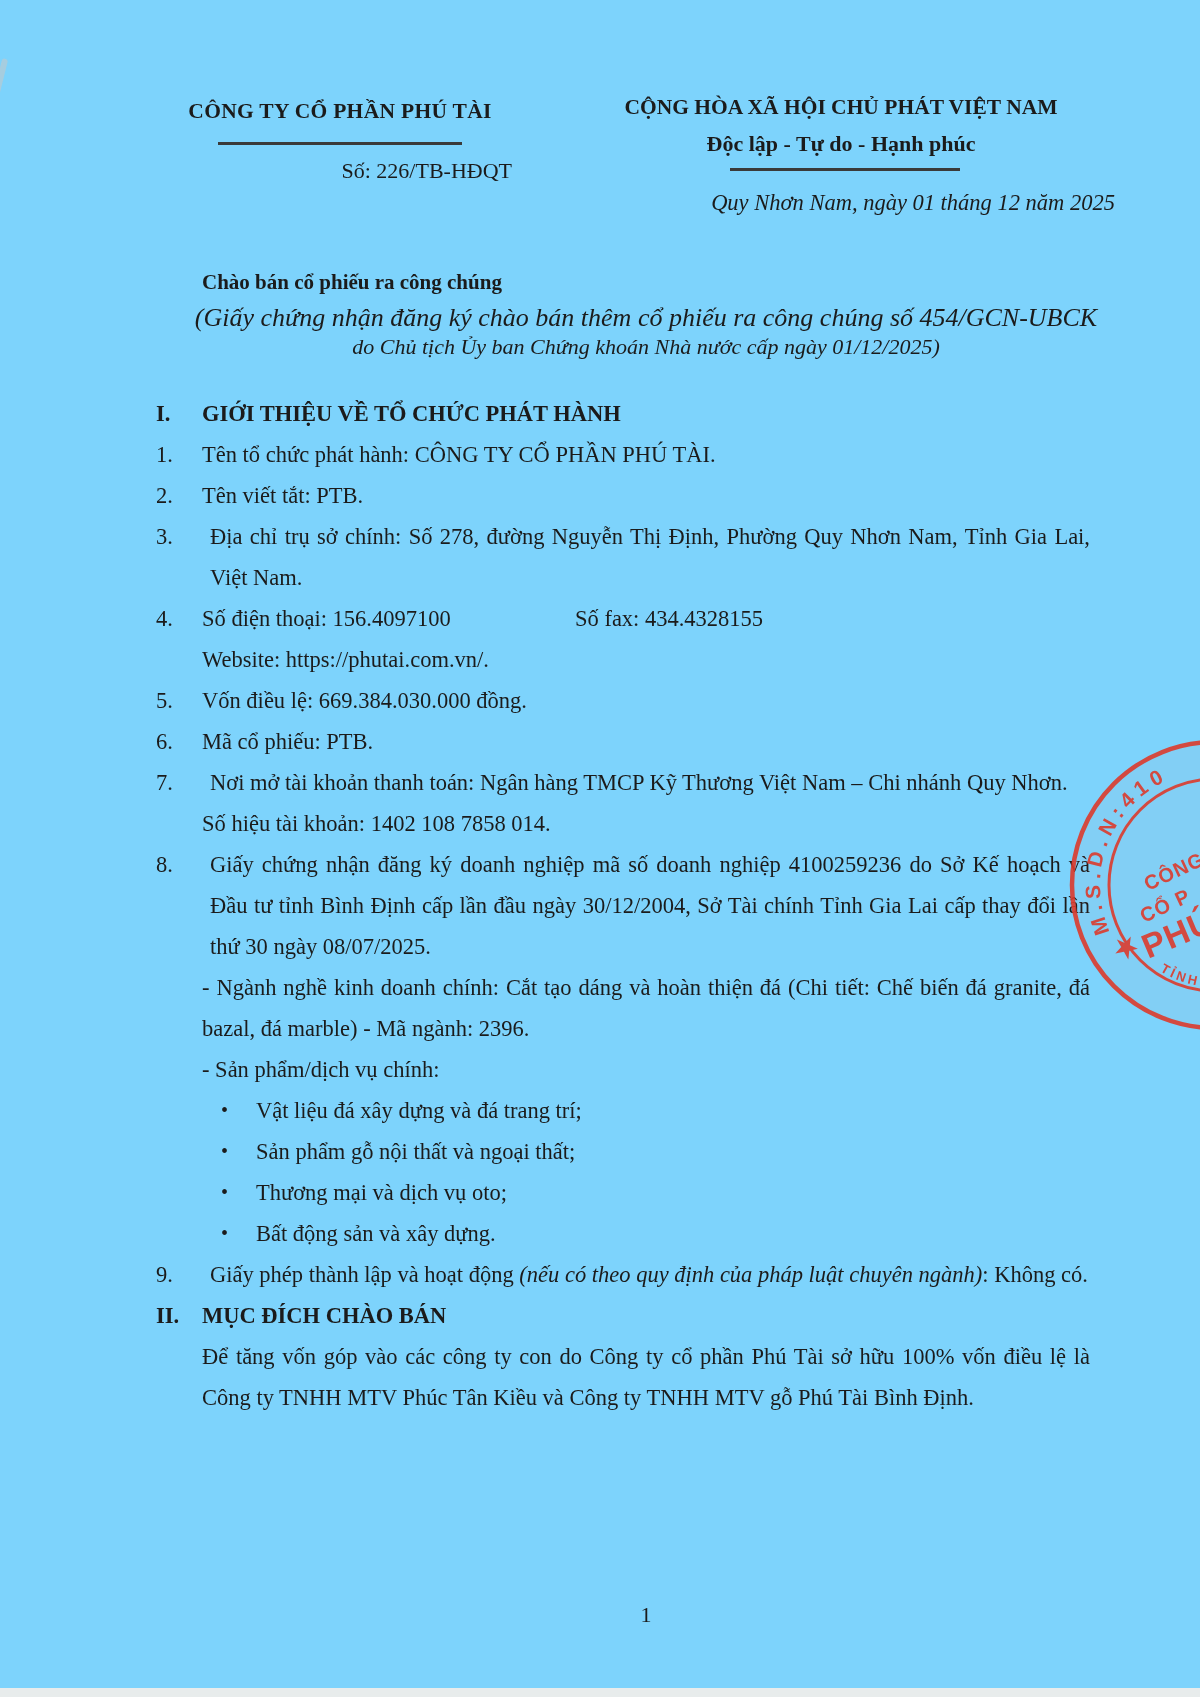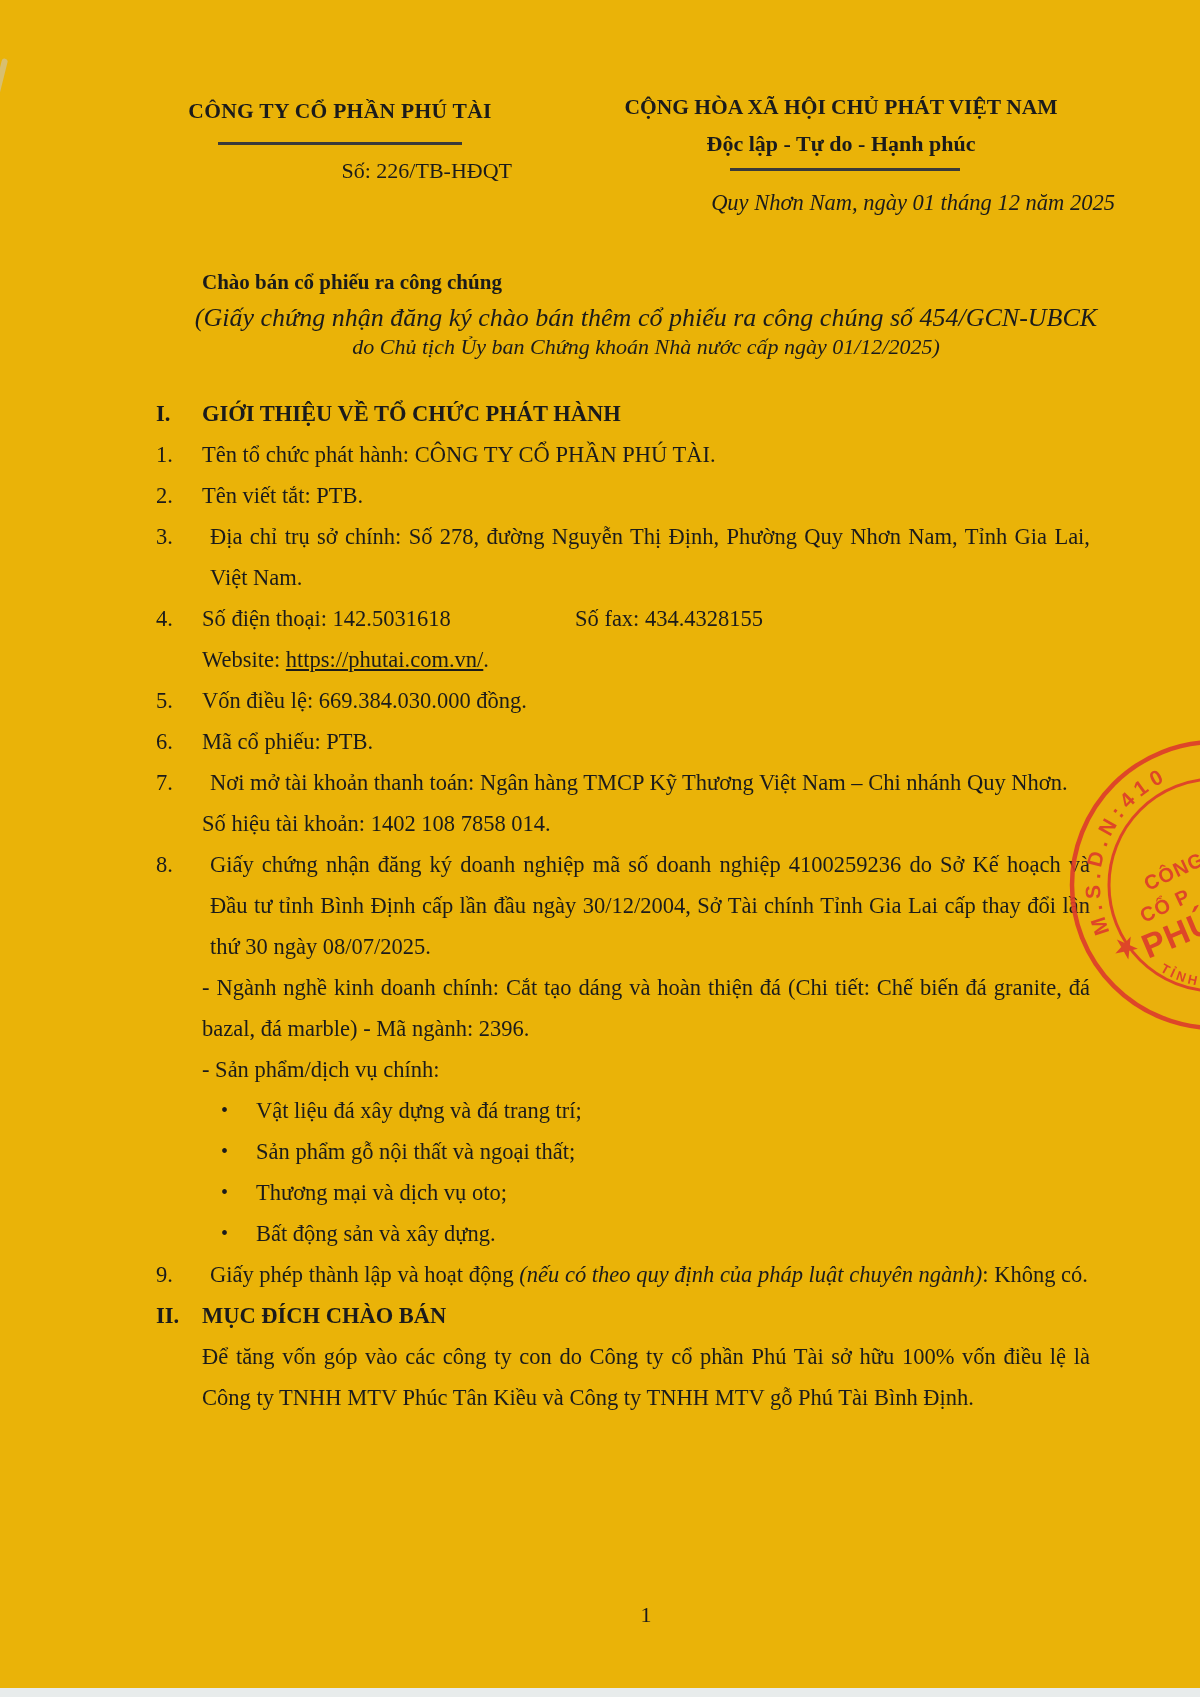--- a/index.html
+++ b/index.html
@@ -1,18 +1,18 @@
 <!DOCTYPE html>
 <html><head>
 <meta charset="utf-8">
 <style>
   html,body { margin:0; padding:0; background:#ffffff; }
   .page {
     position:relative; width:1200px; height:1697px; overflow:hidden;
-    background:#eab308; color:#1b1b1b;
+    background:#7dd3fc; color:#1b1b1b;
     font-family:"Liberation Serif","DejaVu Serif",serif;
     font-size:22.5px;
   }
   
   .org-name   { position:absolute; left:168px; top:99px;  width:344px; text-align:center; font-weight:bold; font-size:21.5px; letter-spacing:.3px; }
   .org-line   { position:absolute; left:218px; top:142px; width:244px; border-top:3px solid #3a3a3a; }
   .doc-no     { position:absolute; left:168px; top:158px; width:344px; text-align:right; font-size:22px; }
   .nation     { position:absolute; left:586px; top:95px;  width:510px; text-align:center; font-weight:bold; font-size:21.5px; }
   .motto      { position:absolute; left:586px; top:131px; width:510px; text-align:center; font-weight:bold; font-size:22px; }
   .motto-line { position:absolute; left:730px; top:168px; width:230px; border-top:3px solid #3a3a3a; }
@@ -26,21 +26,21 @@
   .body { position:absolute; left:156px; top:393px; width:934px; line-height:41px; }
   .row  { display:flex; }
   .num  { width:46px; flex:none; }
   .num.b{ font-weight:bold; }
   .content { flex:1; min-width:0; }
   .b    { font-weight:bold; }
   .j    { text-align:justify;margin-left:8px; }
   .cont { margin-left:46px; }    
   .phone-fax { display:flex; }
   .phone { width:373px; flex:none; }
-  .weblink { text-decoration:underline; color:#1b1b1b; cursor:pointer; }
+  .weblink { color:#1b1b1b; cursor:pointer; }
   .brow { display:flex; margin-left:46px; }
   .bmark { width:54px; flex:none; padding-left:19px; box-sizing:border-box; font-size:20px; }
   .it { font-style:italic; }
   
   .pageno { position:absolute; left:202px; top:1602px; width:888px; text-align:center; font-size:22px; }
   .scan-strip { position:absolute; left:0; bottom:0; width:100%; height:9px; background:#e8ecec; }
   .edge-artifact { position:absolute; left:-3px; top:58px; width:6px; height:44px; background:#c9c9c6; transform:rotate(14deg); opacity:.55; border-radius:3px; }
   
   .stamp { position:absolute; left:1062px; top:733px; width:310px; height:310px; opacity:.9; }
   .stamp text { font-family:"Liberation Sans","DejaVu Sans",sans-serif; font-weight:bold; }
@@ -83,21 +83,21 @@
 
     <div class="row">
       <span class="num">3.</span>
       <span class="content j">Địa chỉ trụ sở chính: Số 278, đường Nguyễn Thị Định, Phường Quy Nhơn Nam, Tỉnh Gia Lai, Việt Nam.</span>
     </div>
 
     <div class="row">
       <span class="num">4.</span>
       <span class="content">
         <span class="phone-fax">
-          <span class="phone">Số điện thoại: 142.5031618</span>
+          <span class="phone">Số điện thoại: 156.4097100</span>
           <span>Số fax: 434.4328155</span>
         </span>
       </span>
     </div>
     <div class="cont">
       <span>Website: </span><a class="weblink">https://phutai.com.vn/</a><span>.</span>
     </div>
 
     <div class="row">
       <span class="num">5.</span>

